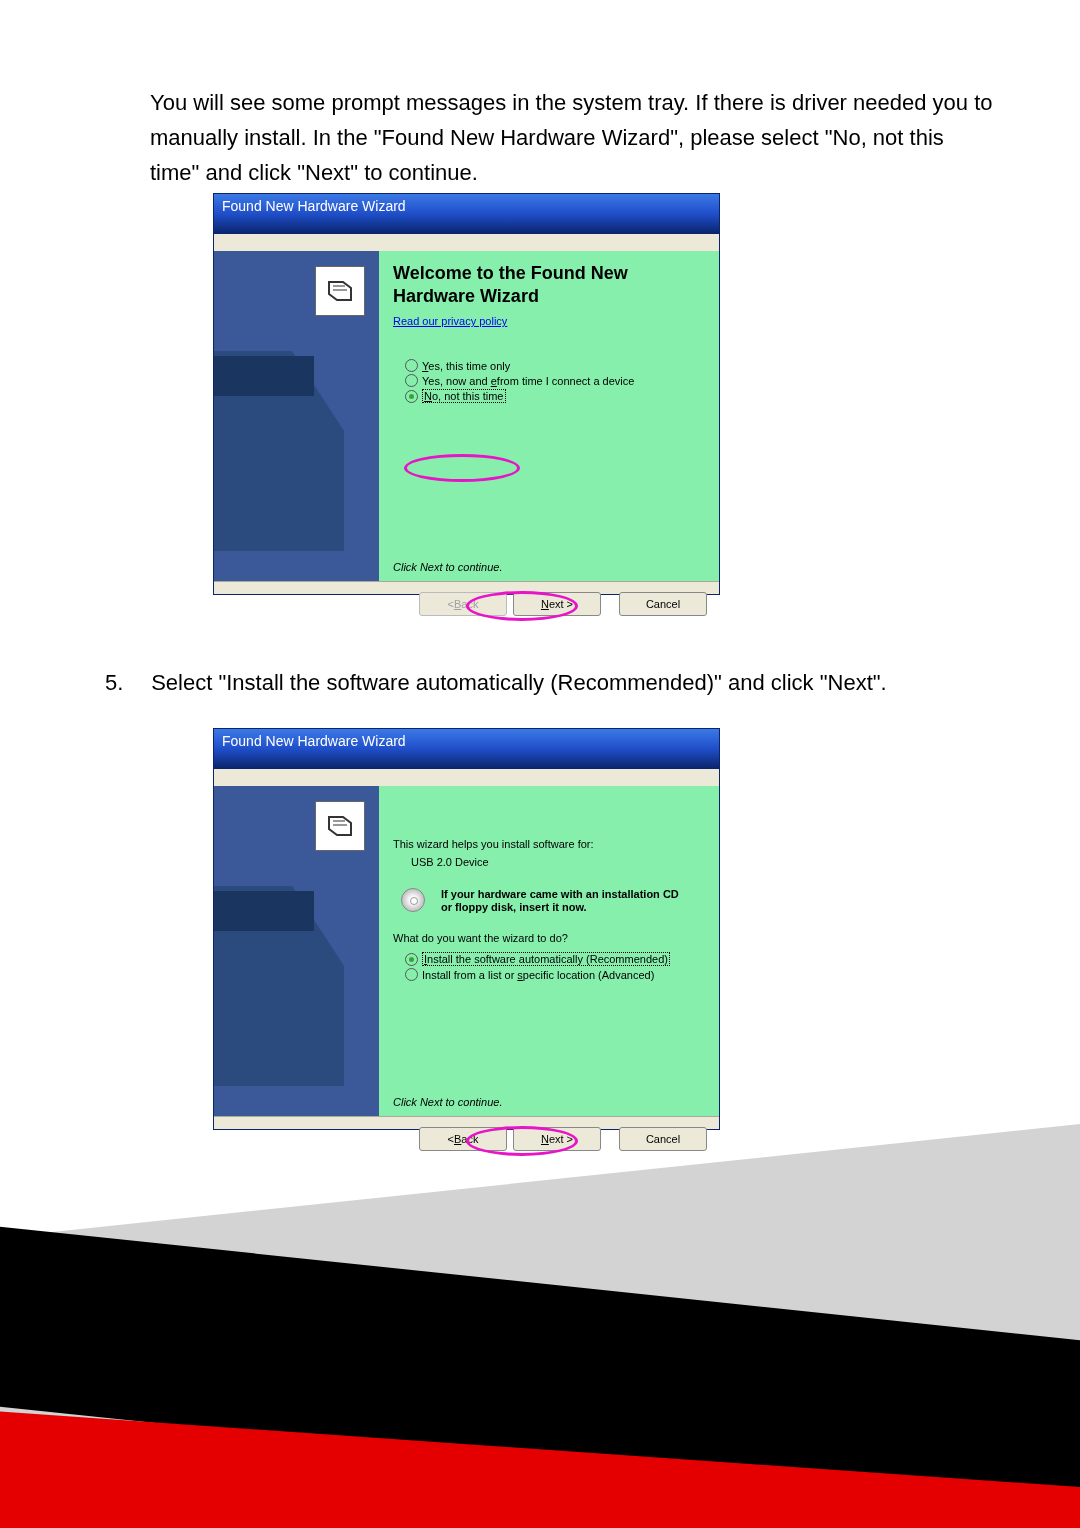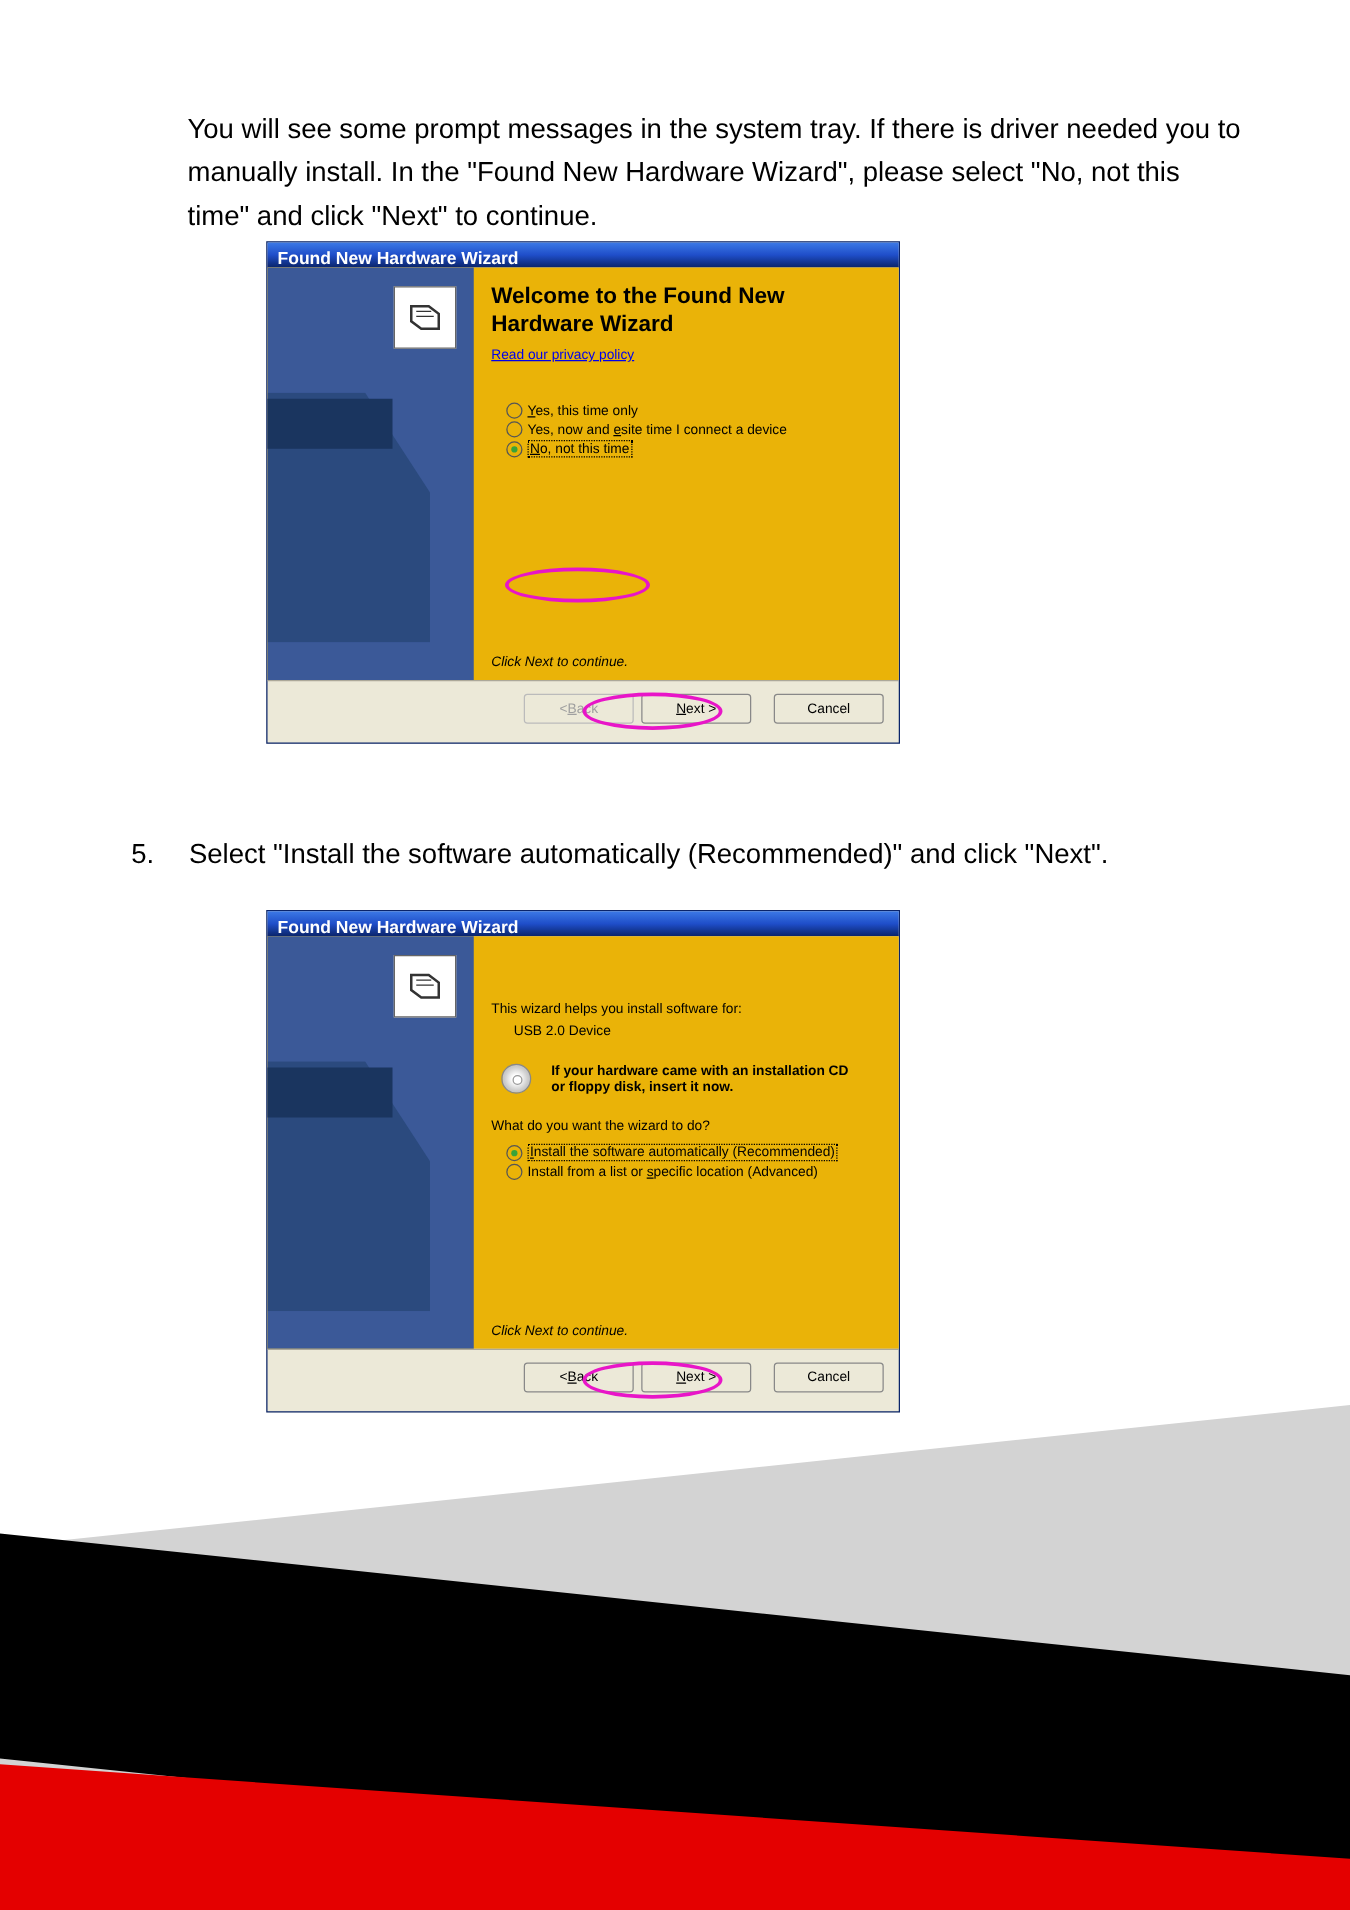--- a/index.html
+++ b/index.html
@@ -47,33 +47,34 @@
     background: #ece9d8;
     border: 1px solid #0a246a;
     font-family: Tahoma, Arial, sans-serif;
     font-size: 12px;
     color: #000;
   }
   .wizard.first { top: 193px; height: 400px; }
   .wizard.second { top: 728px; height: 400px; }
 
   .titlebar {
-    height: 20px;
+    height: 40px;
     background: linear-gradient(to bottom, #3c79e6 0%, #1f4ec9 50%, #0a246a 100%);
     color: #fff;
-    font-weight: bold;
+    font-weight: normal;
     font-size: 14px;
     padding: 4px 8px 0 8px;
     box-sizing: border-box;
   }
 
   .wiz-body {
     display: flex;
     height: calc(100% - 26px - 44px);
-    background: #eab308;
+    background: #86efac;
+    margin-top: 17px;
   }
   .wiz-left {
     width: 165px;
     background: #3b5998;
     position: relative;
     flex-shrink: 0;
   }
   .wiz-left .icon-box {
     position: absolute;
     top: 15px;
@@ -294,21 +295,21 @@
         <div class="wiz-sub">Hardware Wizard</div>
         <div class="wiz-para link">Read our privacy policy</div>
         <div style="height:22px"></div>
         <div style="height:6px"></div>
         <div class="radio-row">
           <span class="radio"></span>
           <span><span class="u">Y</span><span>es, this time only</span></span>
         </div>
         <div class="radio-row">
           <span class="radio"></span>
-          <span><span>Yes, now and </span><span class="u">e</span><span>site time I connect a device</span></span>
+          <span><span>Yes, now and </span><span class="u">e</span><span>from time I connect a device</span></span>
         </div>
         <div class="radio-row">
           <span class="radio selected"></span>
           <span class="dotted-box"><span class="u">N</span><span>o, not this time</span></span>
         </div>
         <div class="click-next">Click Next to continue.</div>
       </div>
     </div>
     <div class="wiz-footer">
       <div class="btn disabled">

